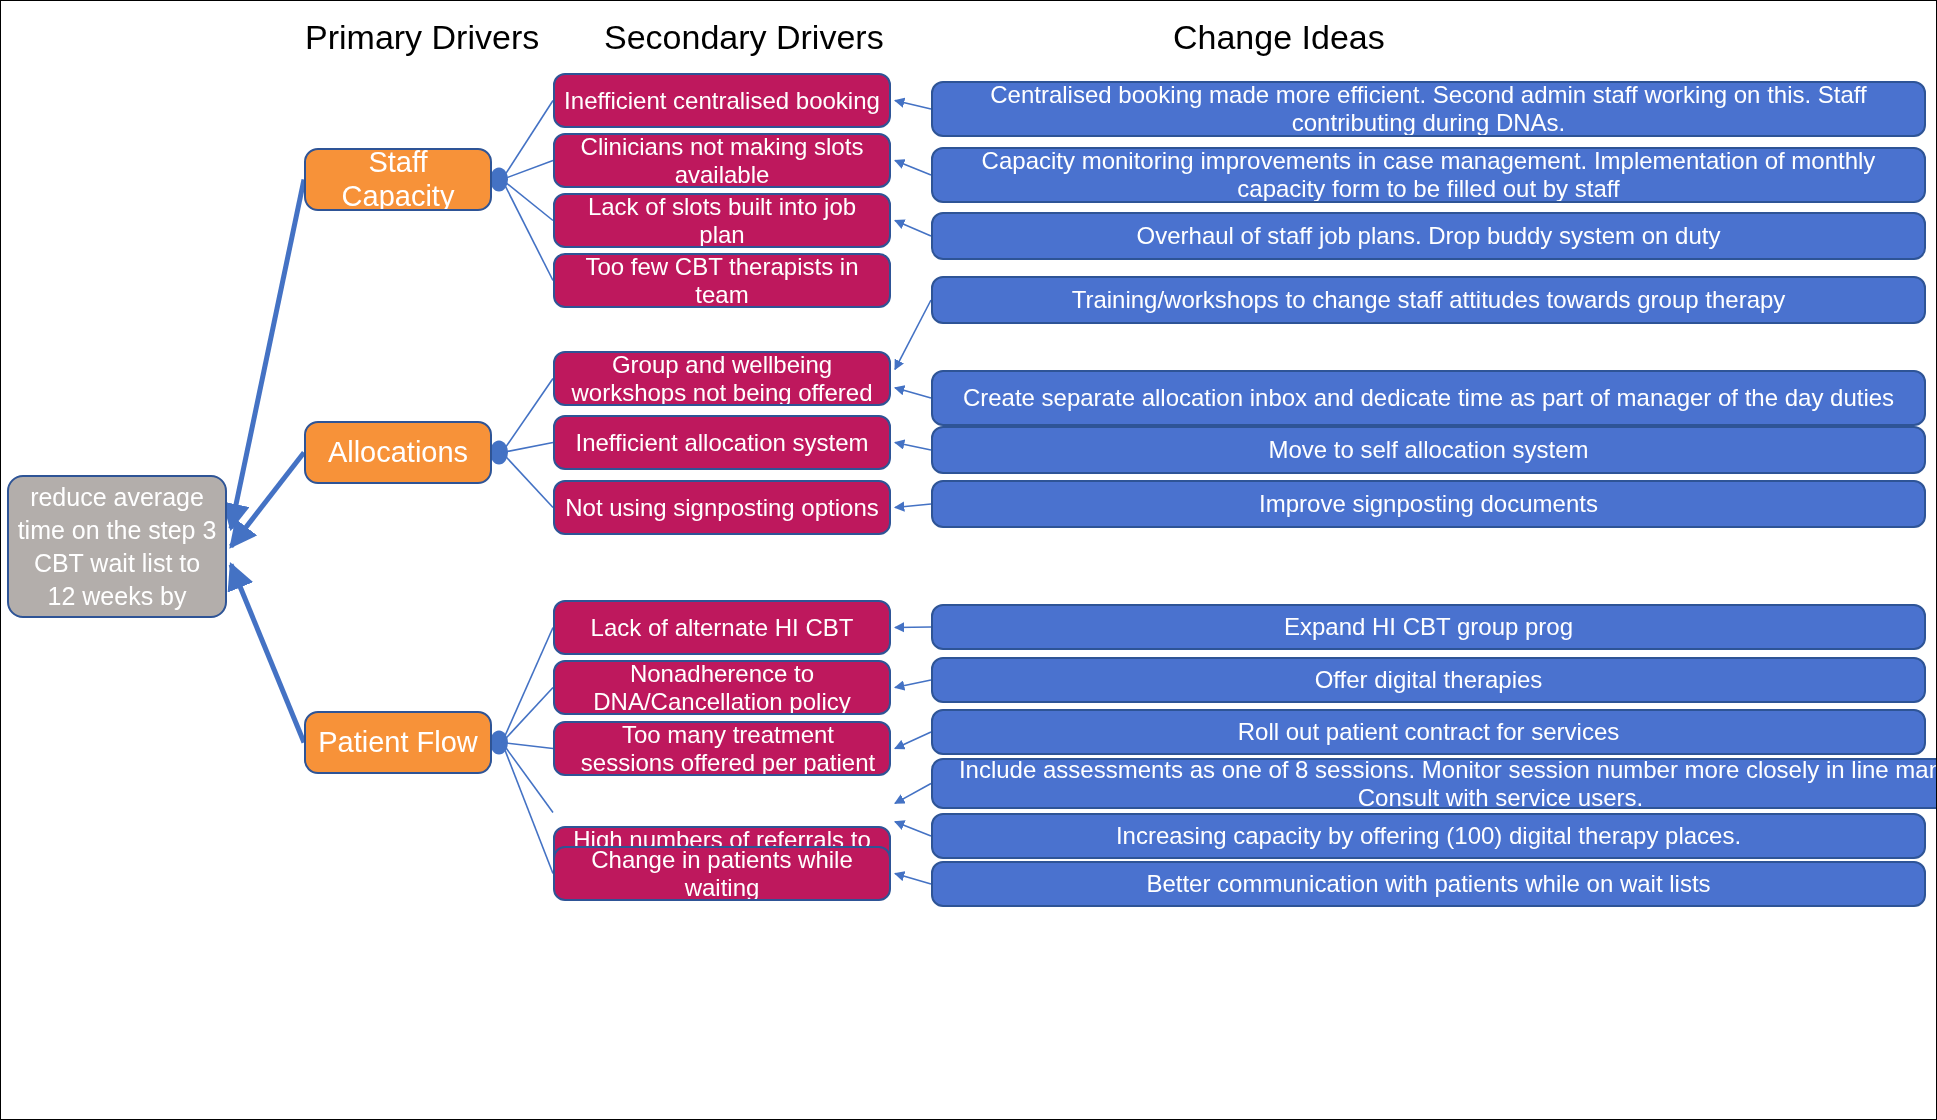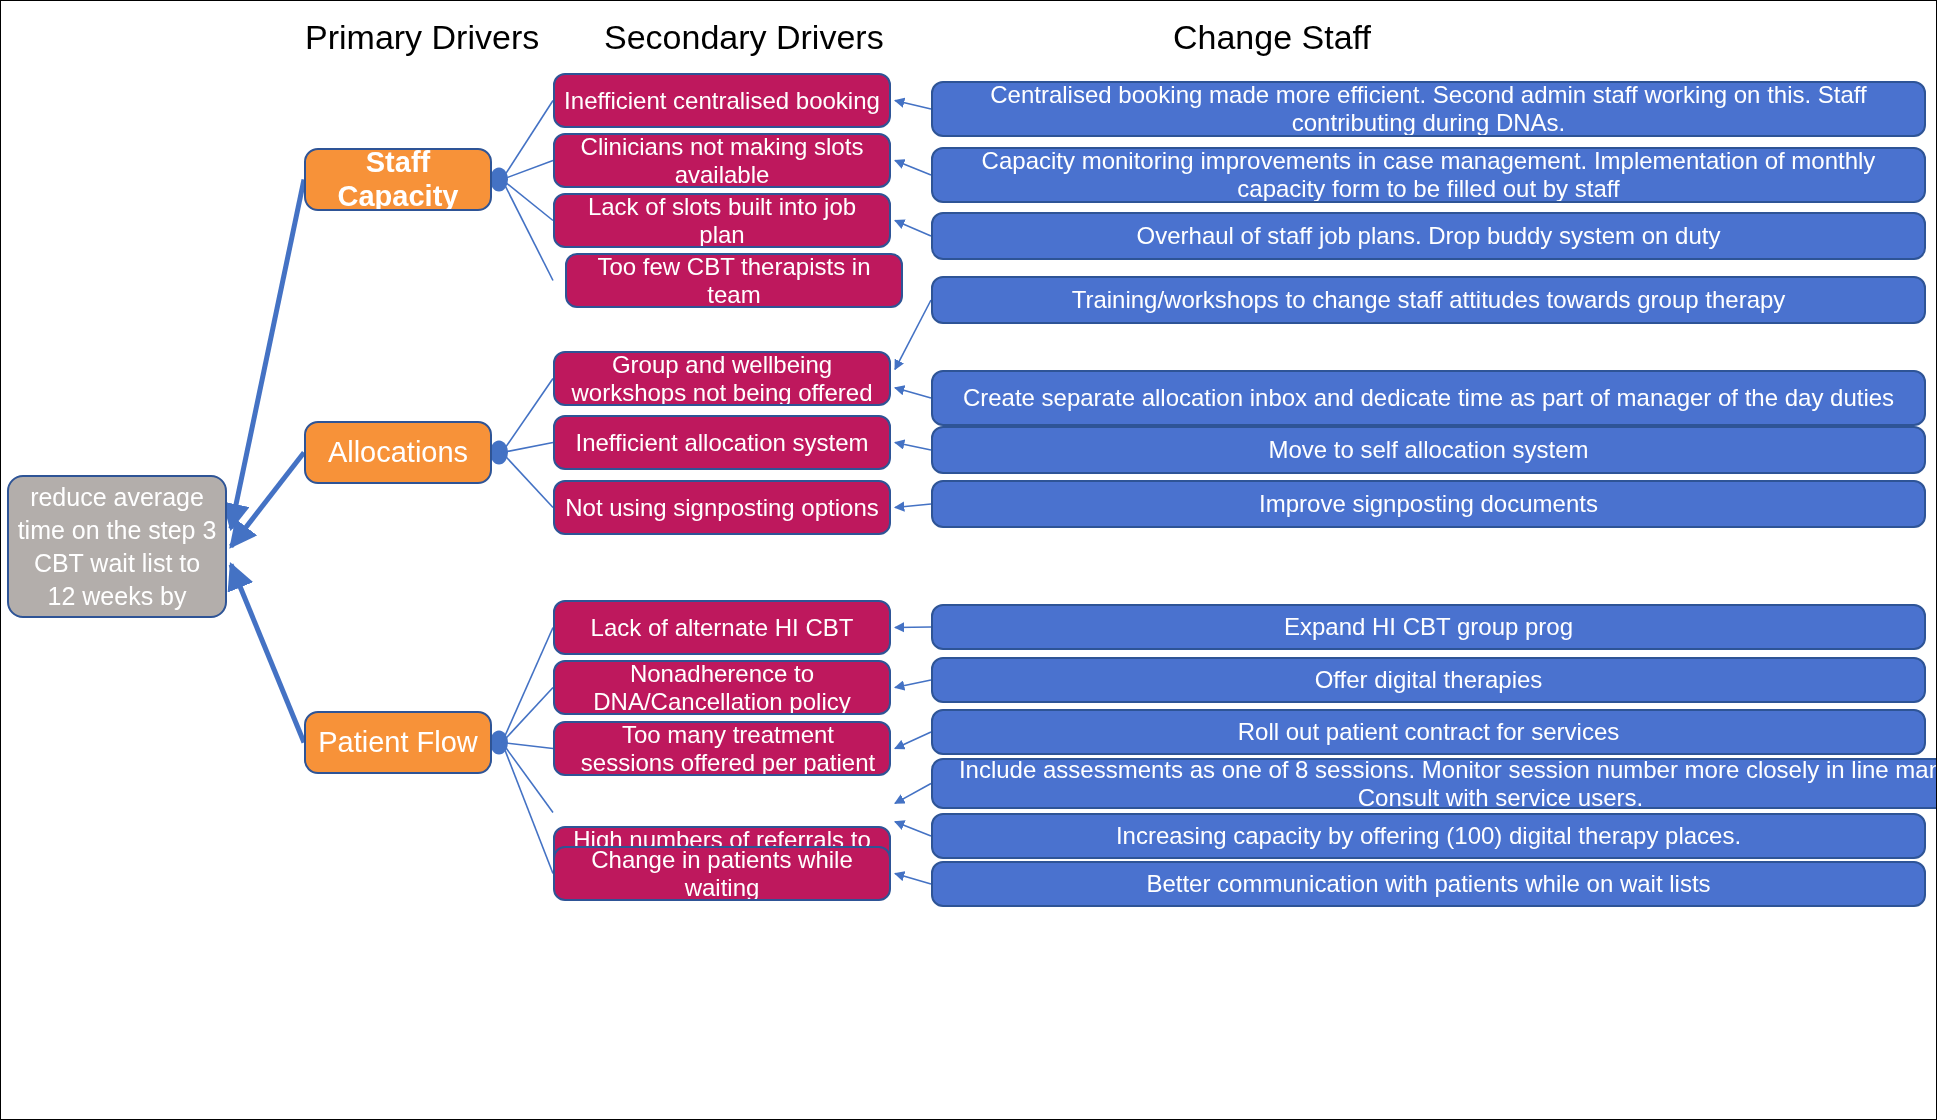--- a/index.html
+++ b/index.html
@@ -104,31 +104,31 @@
         <line x1="930" y1="731" x2="894" y2="747.5" stroke-width="1.6" marker-end="url(#thinArrow)"></line>
         <line x1="930" y1="782.5" x2="894" y2="802.3333333333334" stroke-width="1.6" marker-end="url(#thinArrow)"></line>
         <line x1="930" y1="835" x2="894" y2="820.6666666666666" stroke-width="1.6" marker-end="url(#thinArrow)"></line>
         <line x1="930" y1="883" x2="894" y2="872.5" stroke-width="1.6" marker-end="url(#thinArrow)"></line>
       </g>
   </svg>
 
   <div id="headers">
       <div class="col-header" style="left: 304px; top: 17px; width: 190px;">Primary Drivers</div>
       <div class="col-header" style="left: 603px; top: 17px; width: 235px;">Secondary  Drivers</div>
-      <div class="col-header" style="left: 1172px; top: 17px; width: 163px;">Change Staff</div>
+      <div class="col-header" style="left: 1172px; top: 17px; width: 163px;">Change Ideas</div>
     </div>
   <div id="nodes">
       <div class="node aim" style="left: 6px; top: 474px; width: 220px; height: 143px;">Our aim is to reduce average time on the step 3 CBT wait list to 12 weeks by November 2020.</div>
-      <div class="node primary" style="left: 303px; top: 147px; width: 188px; height: 63px; font-weight: bold;">Staff Capacity</div>
+      <div class="node primary" style="left: 303px; top: 147px; width: 188px; height: 63px;">Staff Capacity</div>
       <div class="node primary" style="left: 303px; top: 420px; width: 188px; height: 63px;">Allocations</div>
       <div class="node primary" style="left: 303px; top: 710px; width: 188px; height: 63px;">Patient Flow</div>
       <div class="node secondary" style="left: 552px; top: 72px; width: 338px; height: 55px;">Inefficient centralised booking</div>
       <div class="node secondary" style="left: 552px; top: 132px; width: 338px; height: 55px;">Clinicians not making slots available</div>
       <div class="node secondary" style="left: 552px; top: 192px; width: 338px; height: 55px;">Lack of slots built into job plan</div>
-      <div class="node secondary" style="left: 552px; top: 252px; width: 338px; height: 55px; margin-left: 12px;">Too few CBT therapists in team</div>
+      <div class="node secondary" style="left: 552px; top: 252px; width: 338px; height: 55px;">Too few CBT therapists in team</div>
       <div class="node secondary" style="left: 552px; top: 350px; width: 338px; height: 55px;">Group and wellbeing workshops not being offered</div>
       <div class="node secondary" style="left: 552px; top: 414px; width: 338px; height: 55px;">Inefficient allocation system</div>
       <div class="node secondary" style="left: 552px; top: 479px; width: 338px; height: 55px;">Not using signposting options</div>
       <div class="node secondary" style="left: 552px; top: 599px; width: 338px; height: 55px;">Lack of alternate HI CBT</div>
       <div class="node secondary" style="left: 552px; top: 659px; width: 338px; height: 55px;">Nonadherence to DNA/Cancellation policy</div>
       <div class="node secondary" style="left: 552px; top: 720px; width: 338px; height: 55px; padding-left: 20px;">Too many treatment sessions offered per patient</div>
       <div class="node secondary" style="left: 552px; top: 784px; width: 338px; height: 55px; margin-top: 41px;">High numbers of referrals to service received</div>
       <div class="node secondary" style="left: 552px; top: 845px; width: 338px; height: 55px;">Change in patients while waiting</div>
       <div class="node idea" style="left: 930px; top: 80px; width: 995px; height: 56px;">Centralised booking made more efficient. Second admin staff working on this. Staff contributing during DNAs.</div>
       <div class="node idea" style="left: 930px; top: 146px; width: 995px; height: 56px;">Capacity monitoring improvements in case management. Implementation of monthly capacity form to be filled out by staff</div>

